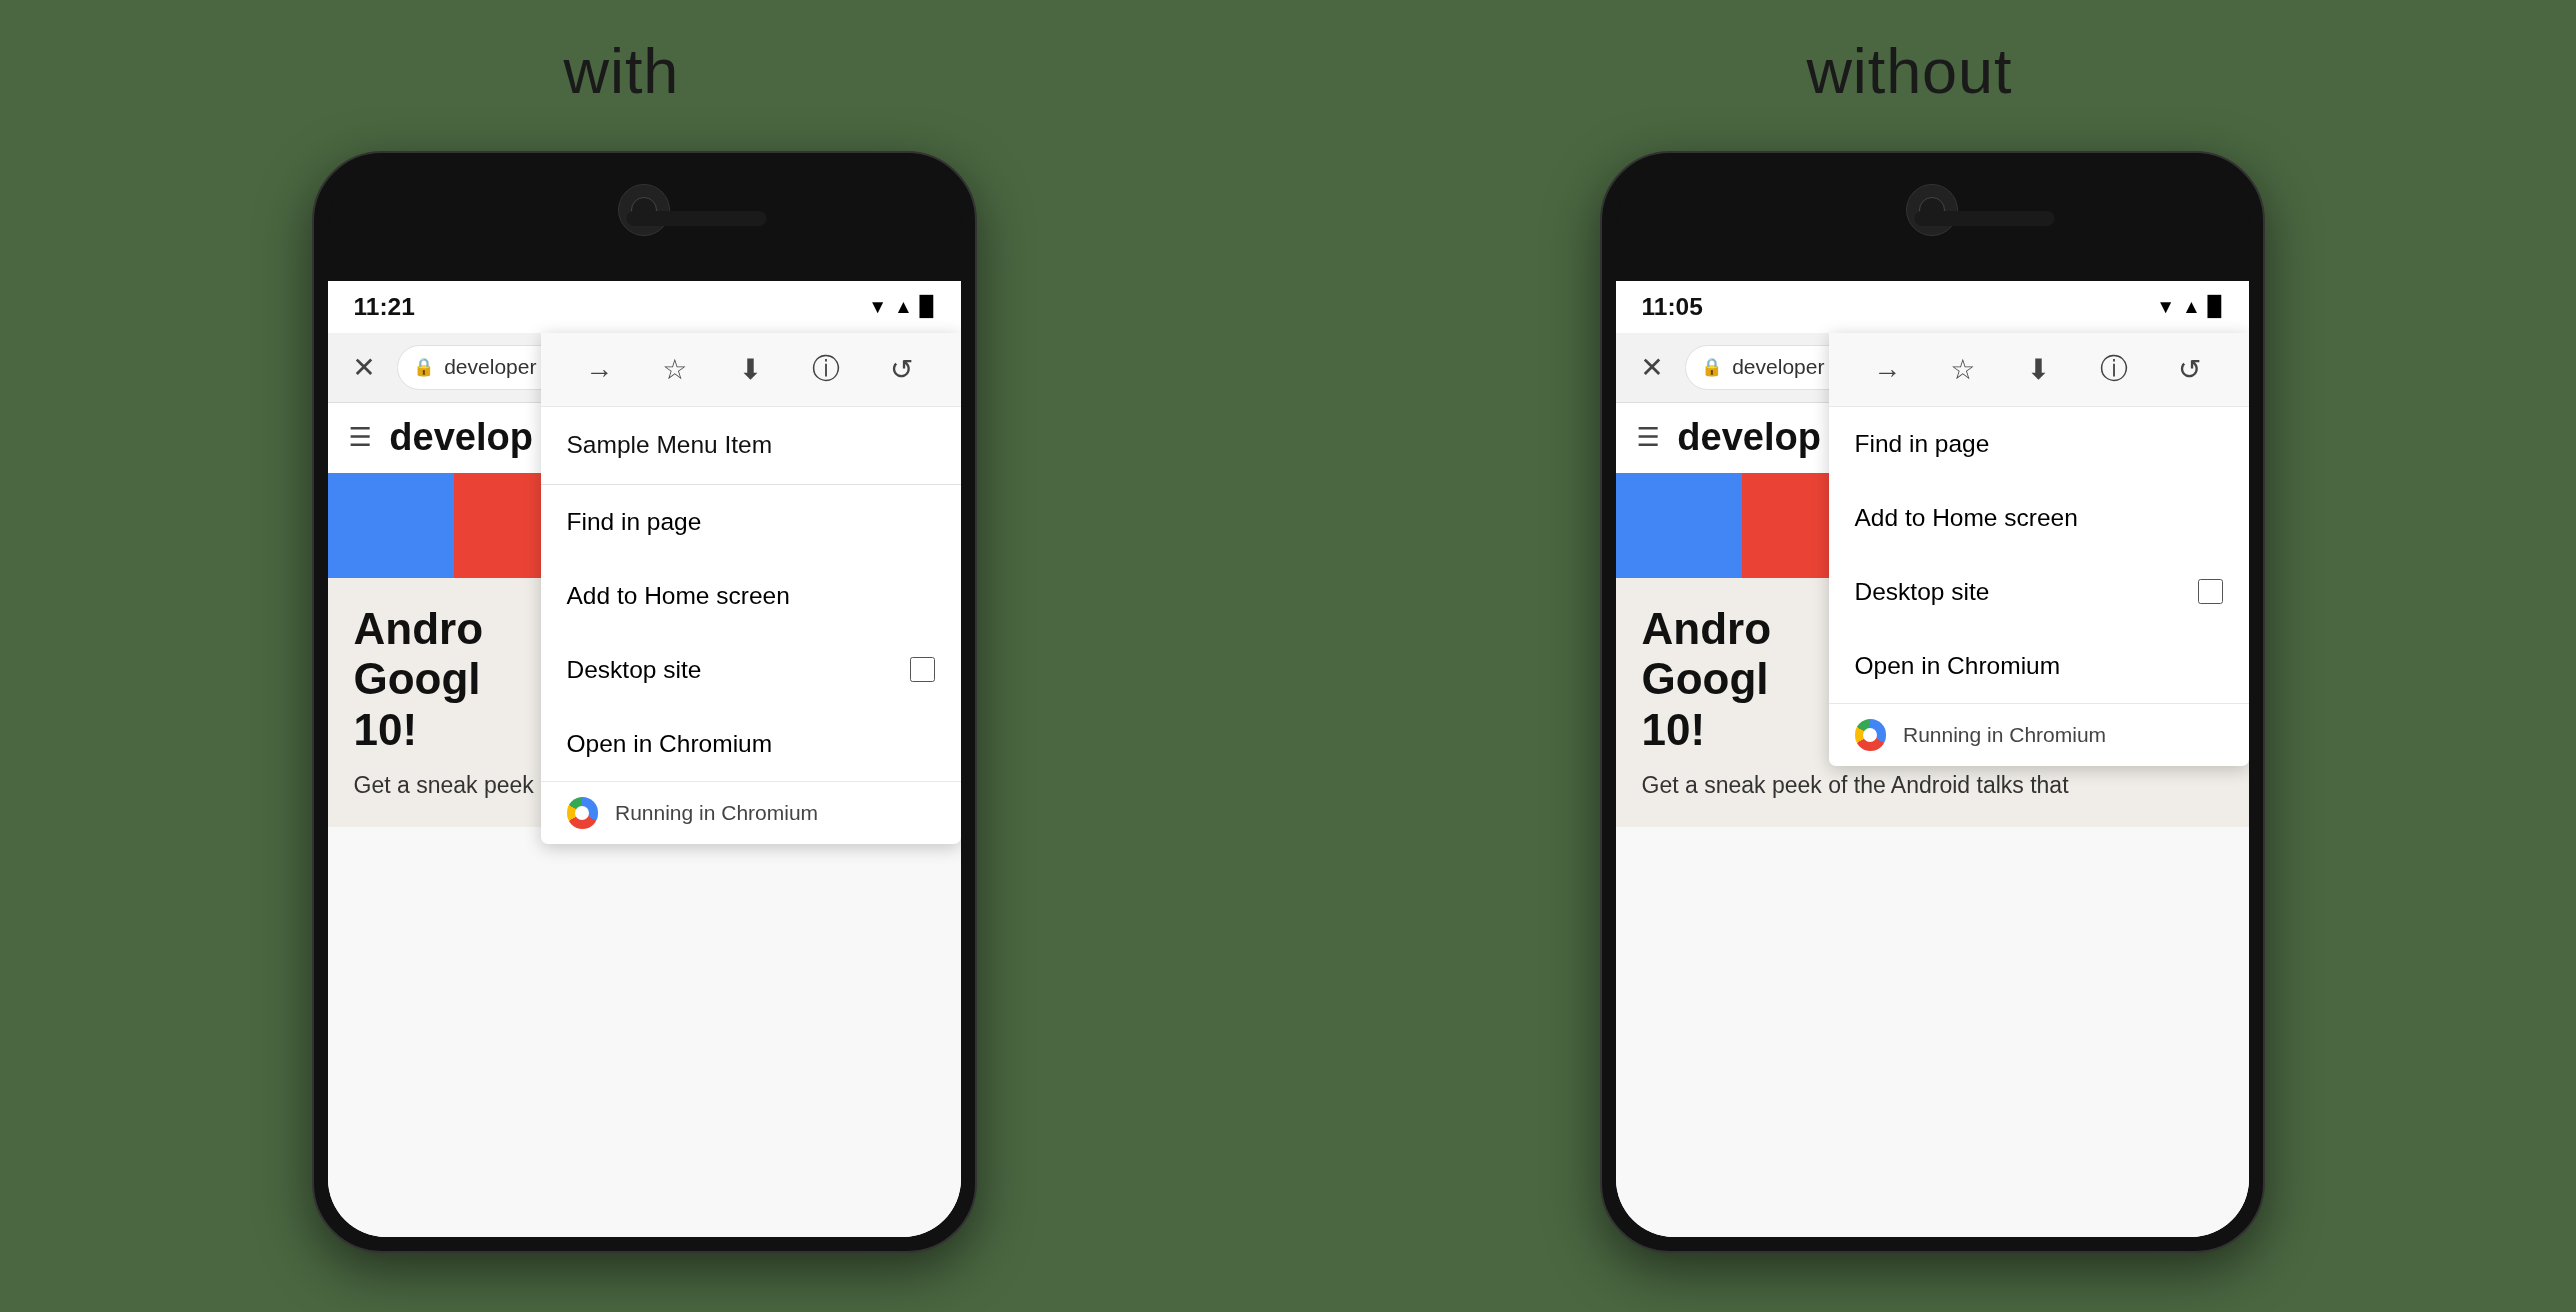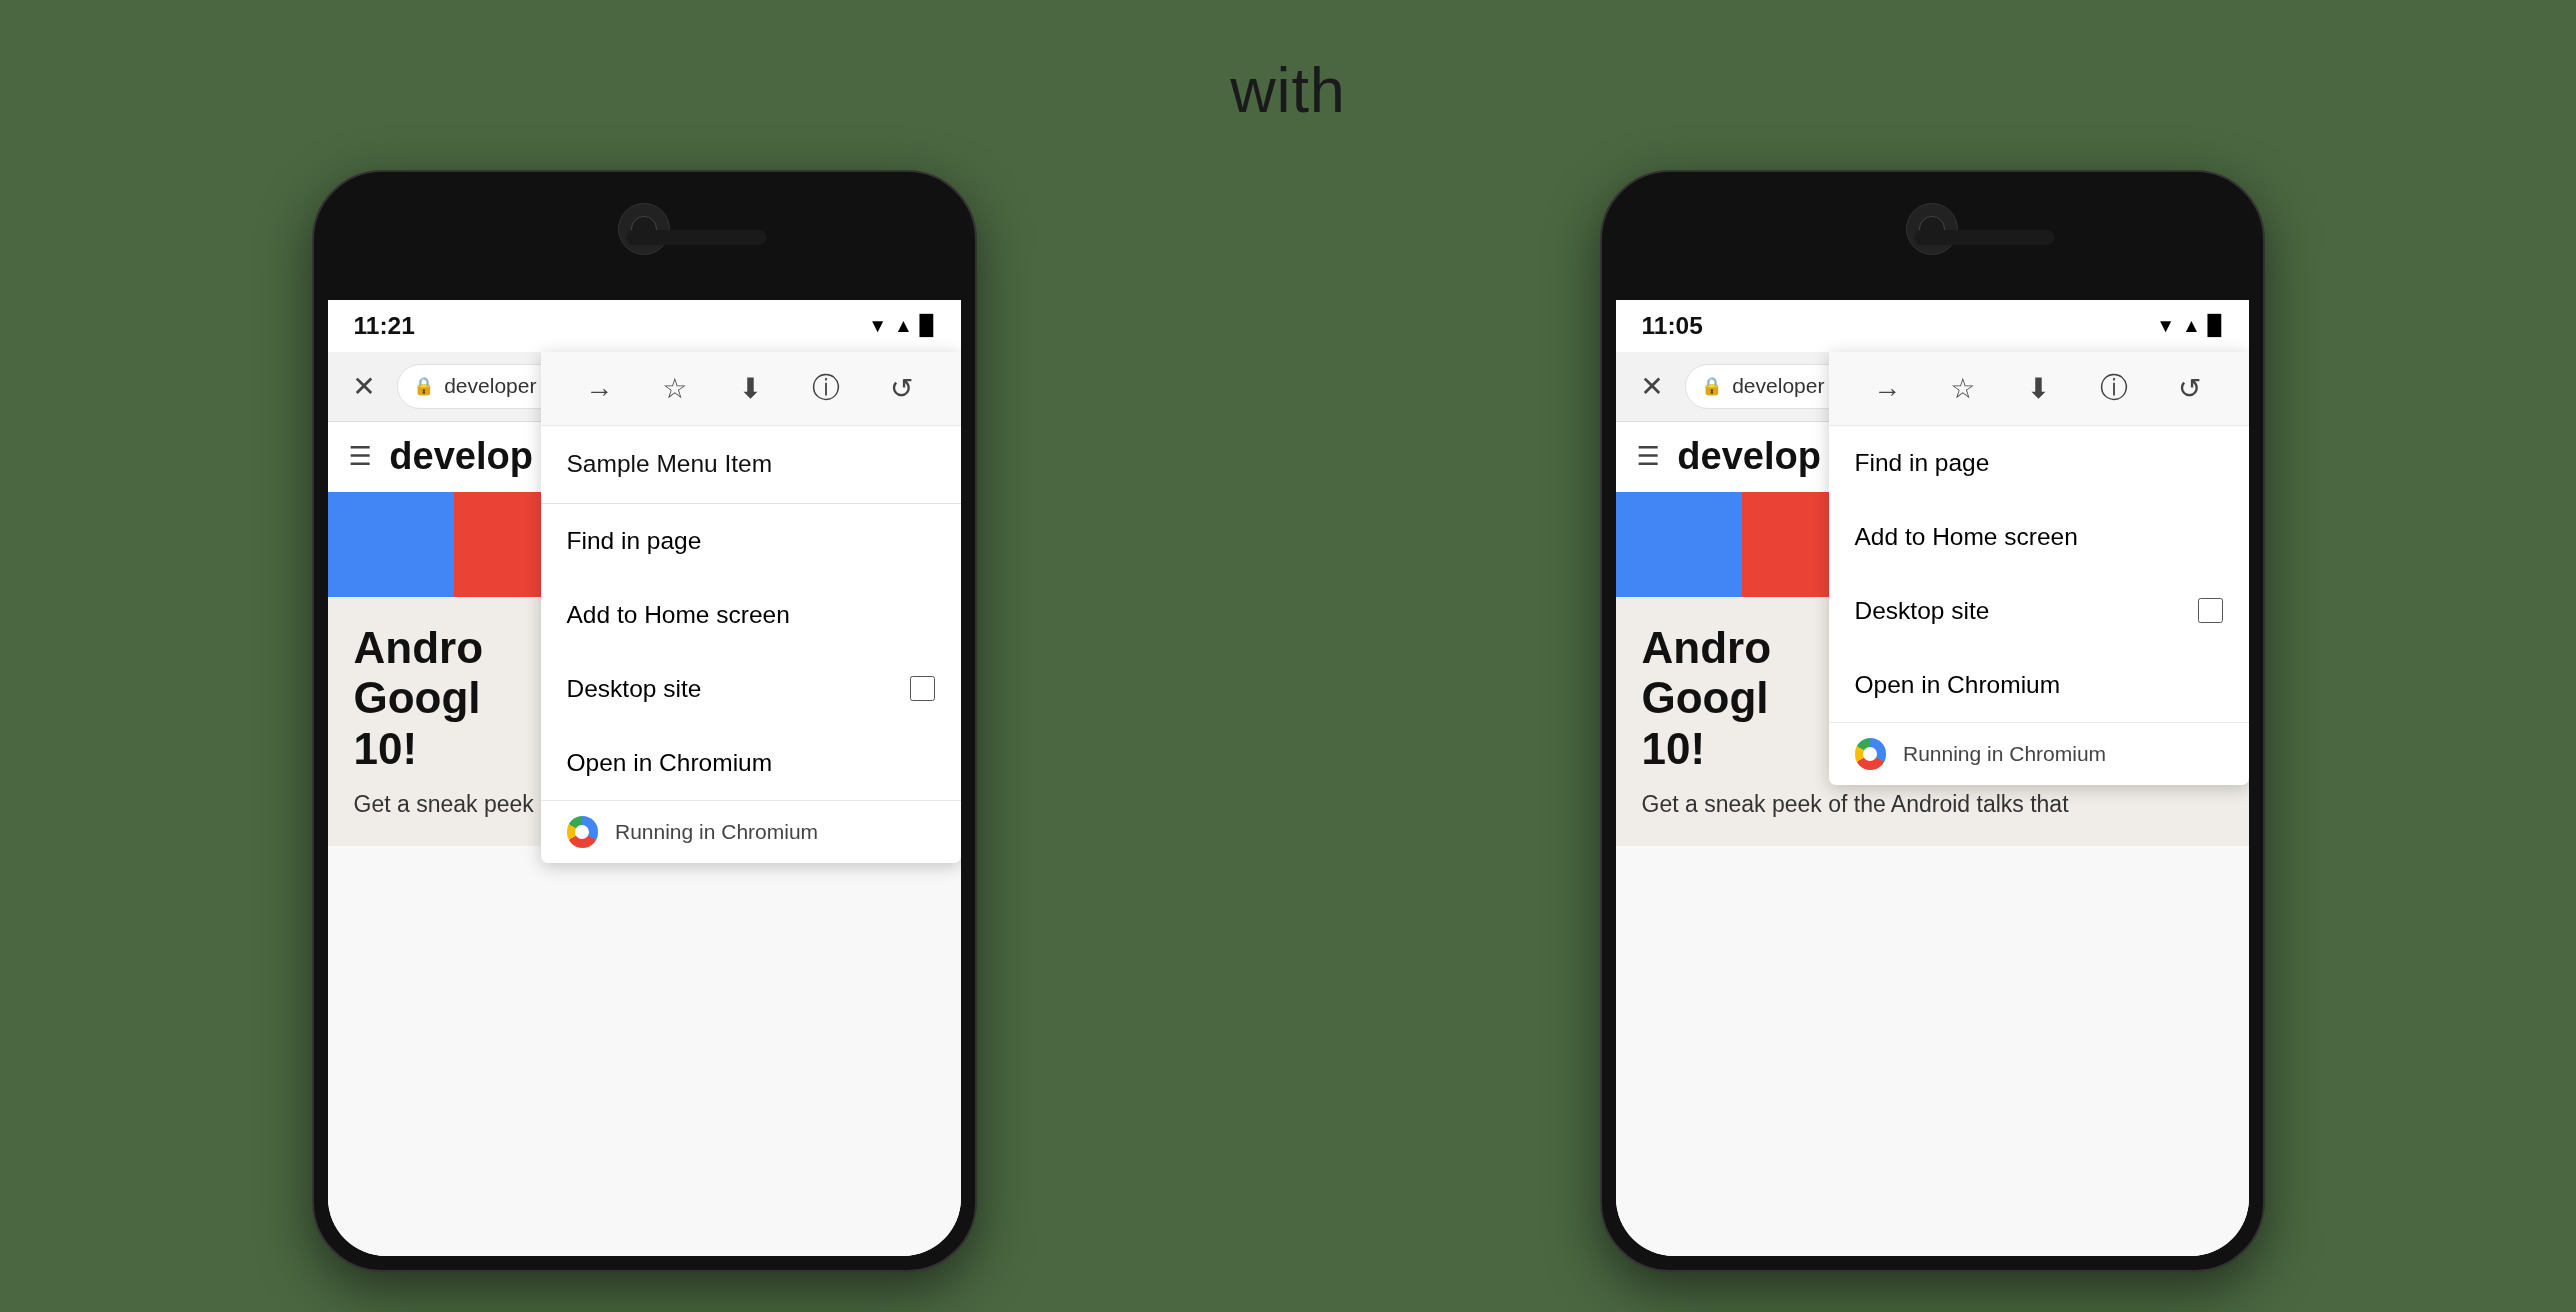--- a/index.html
+++ b/index.html
@@ -13,21 +13,21 @@
       align-items: center;
       justify-content: flex-start;
       font-family: 'Arial', sans-serif;
       overflow: hidden;
     }
 
     .labels-row {
       display: flex;
       width: 100%;
       justify-content: space-around;
-      padding-top: 54px;
+      padding-top: 35px;
       padding-bottom: 26px;
     }
 
     .label-text {
       font-size: 63px;
       color: #1a1a1a;
       font-weight: 400;
       letter-spacing: 0.9px;
     }
 
@@ -374,20 +374,21 @@
       height: 44px;
       background: #e65c00;
       border-radius: 0 3.5px 3.5px 0;
     }
   </style>
 </head>
 <body>
 
 <div class="labels-row">
   <span class="label-text">with</span>
+  <span class="label-text">without</span>
 </div>
 
 <div class="phones-row">
 
   <div class="phone">
     <div class="phone-inner">
 
       <div class="vol-up"></div>
       <div class="vol-down"></div>
       <div class="power-button"></div>

